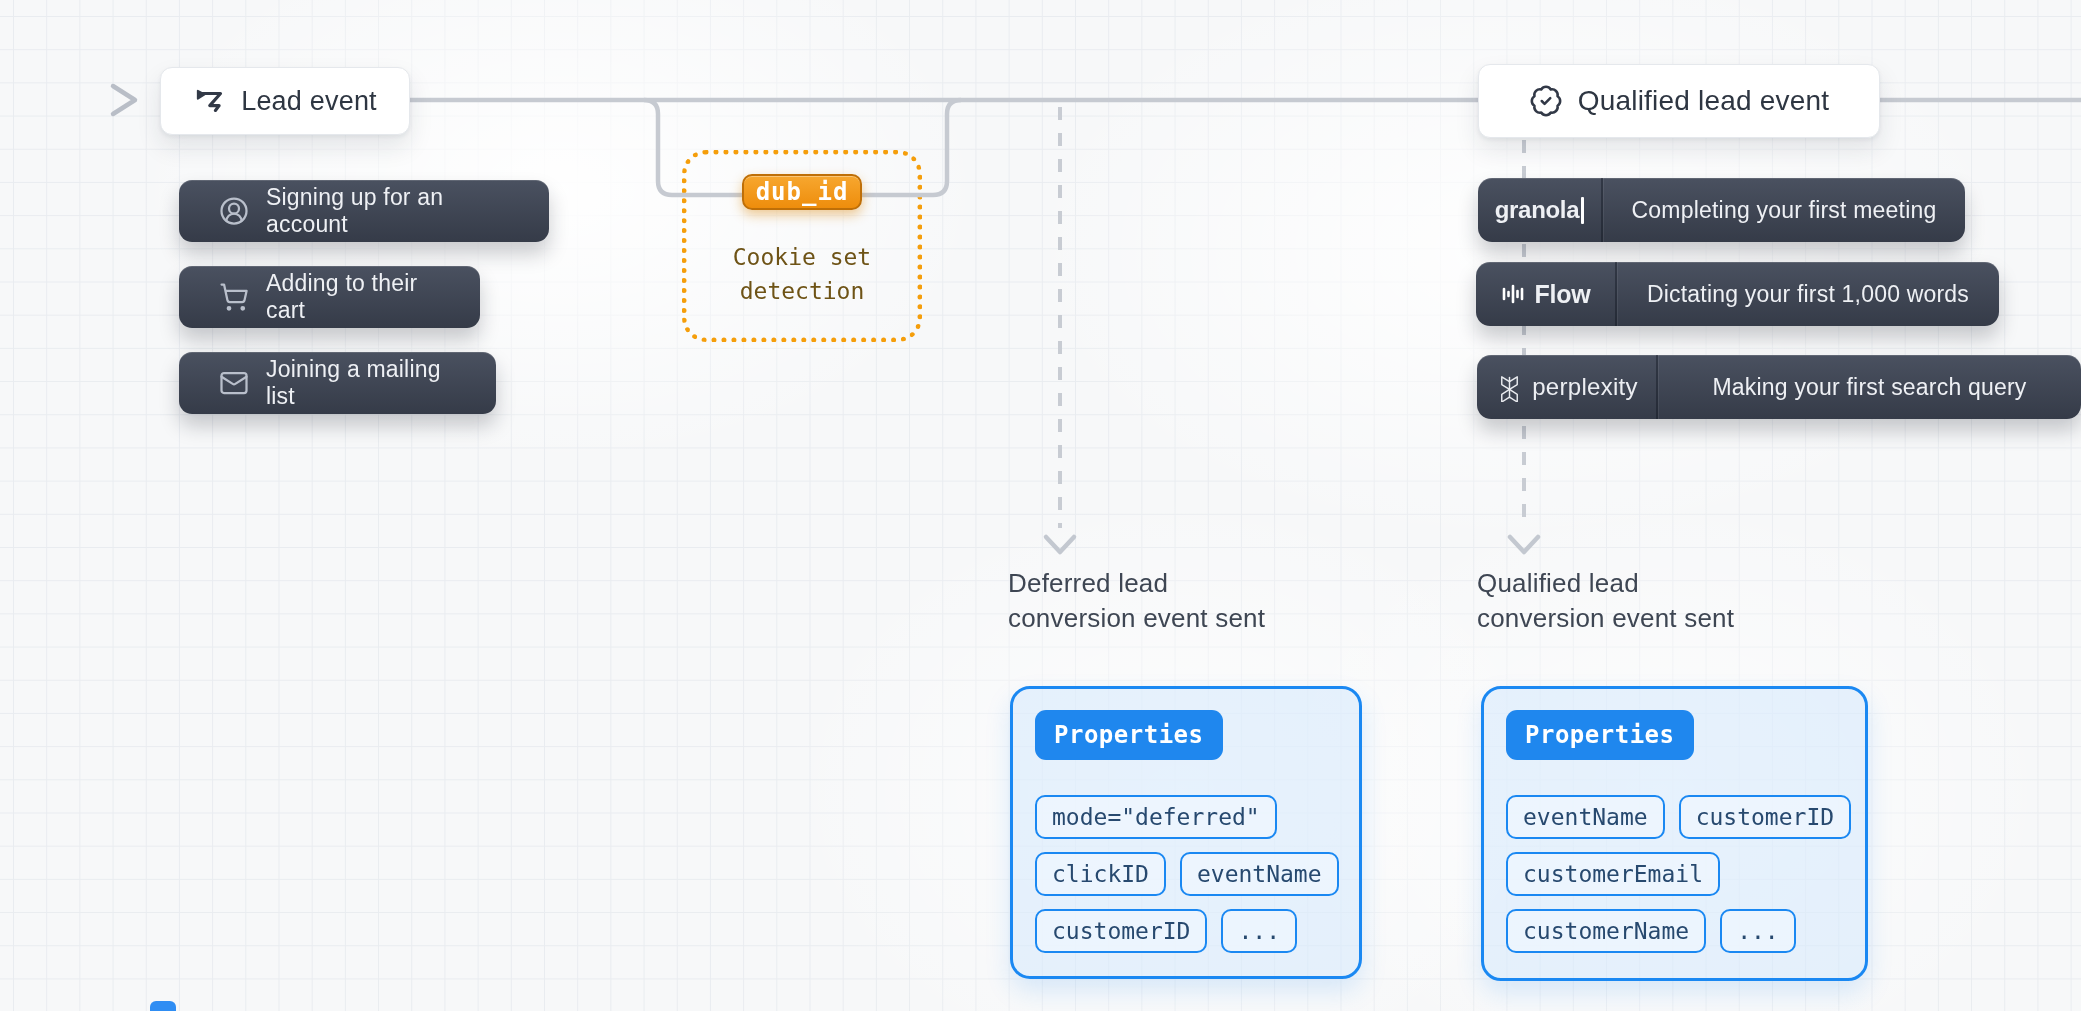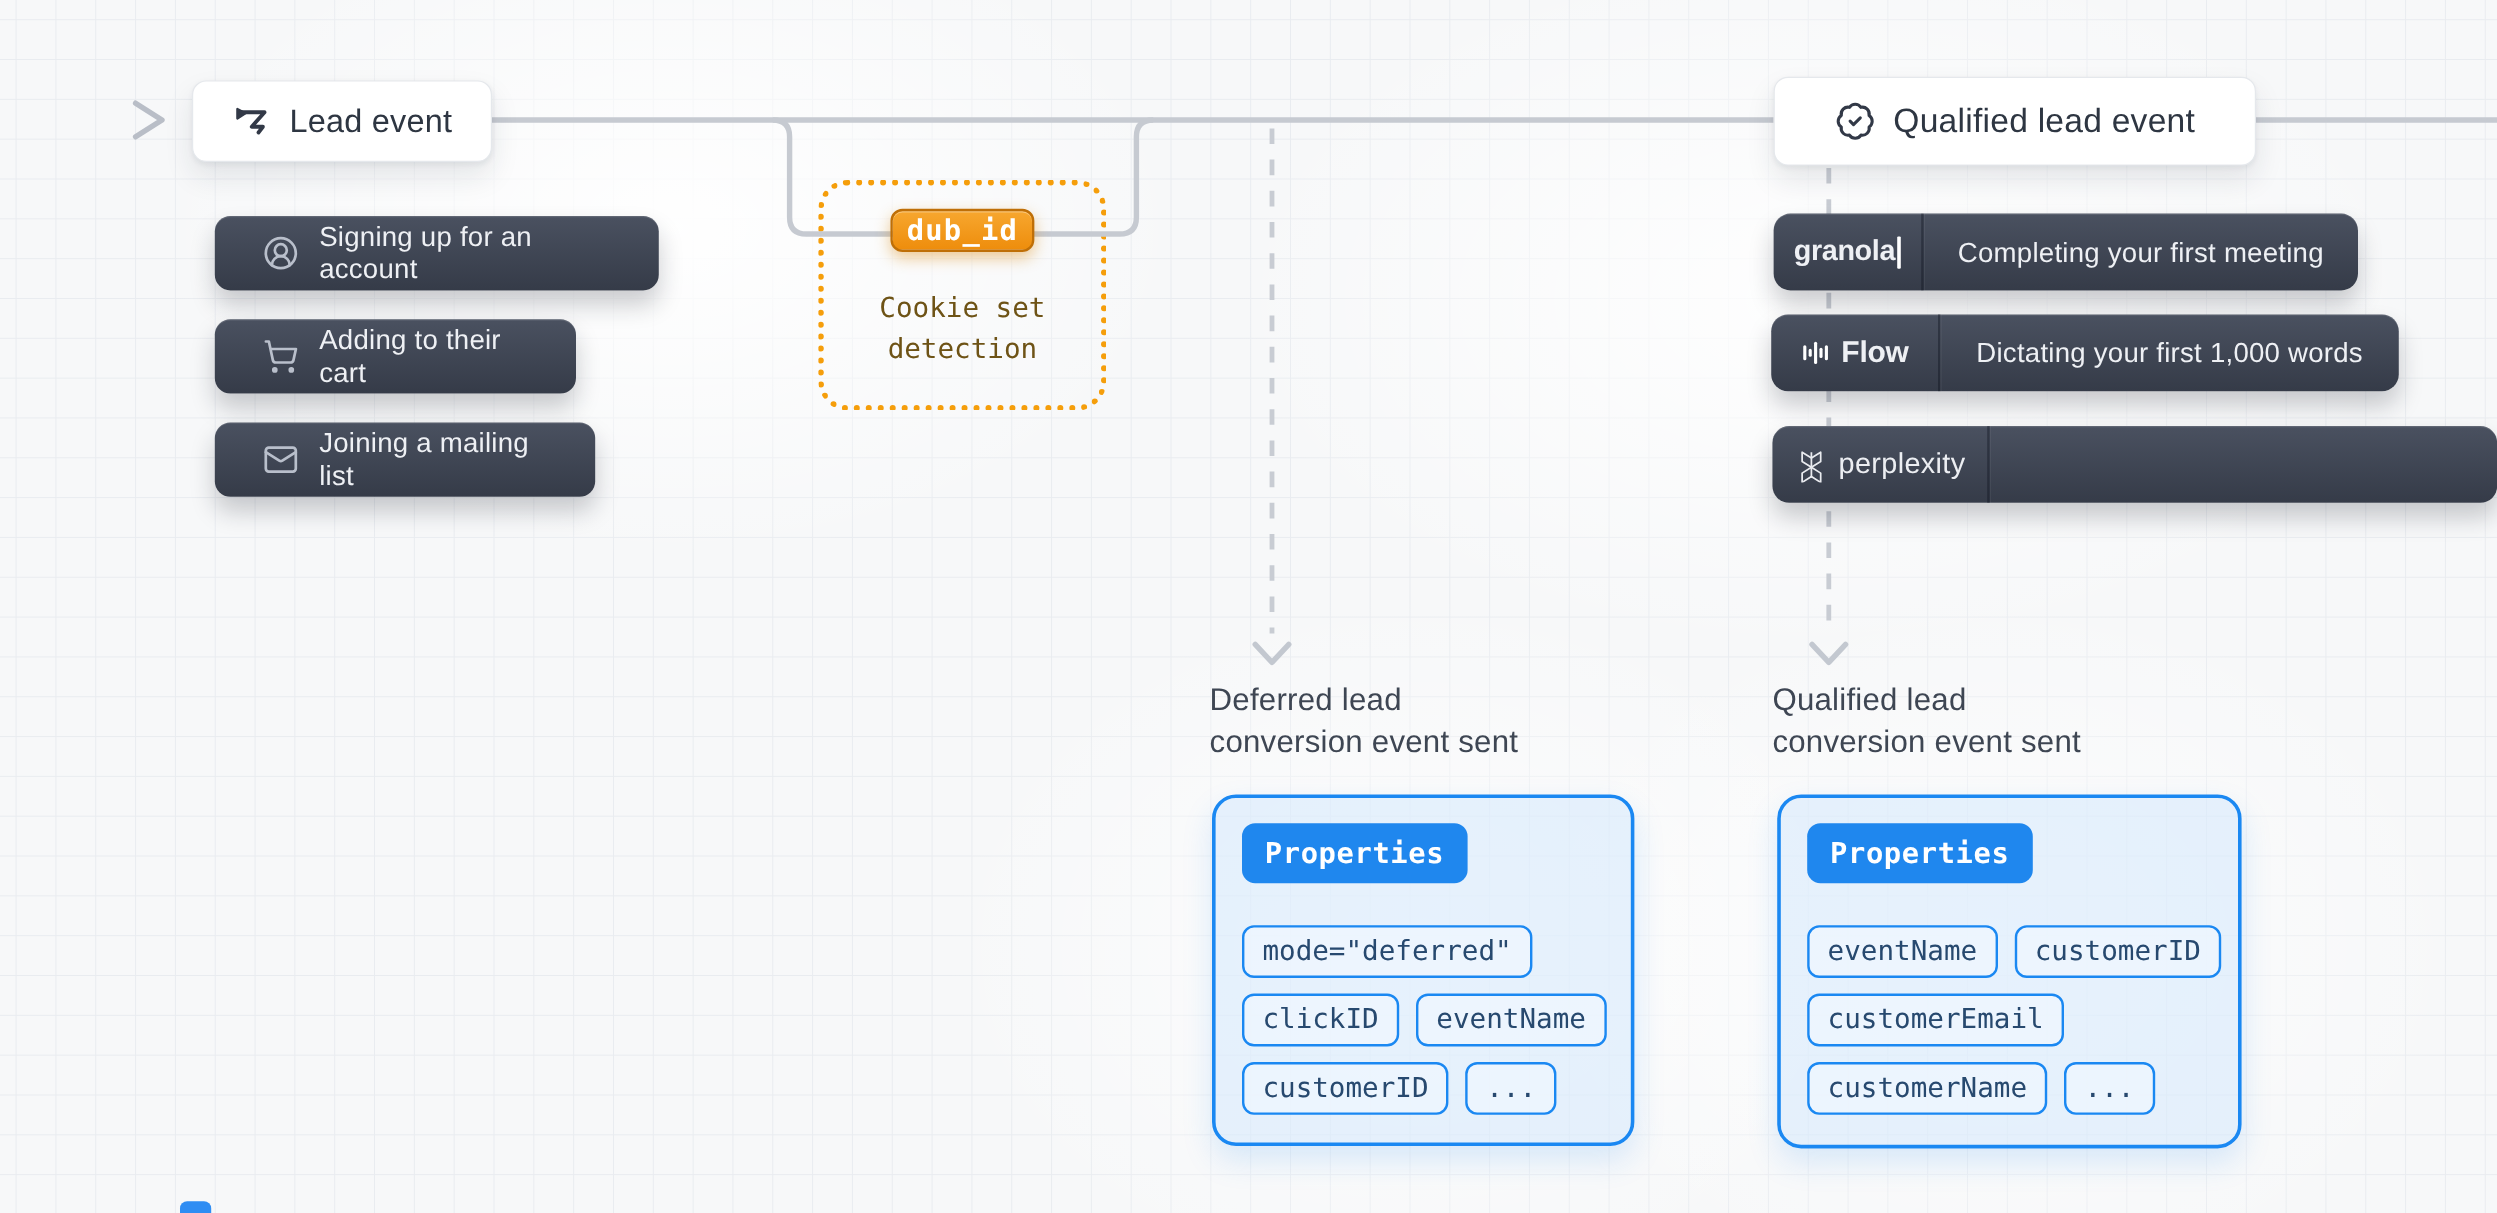--- a/index.html
+++ b/index.html
@@ -49,21 +49,21 @@
   .dub-badge{position:absolute;z-index:3;left:742px;top:174px;width:120px;height:36px;box-sizing:border-box;
     display:flex;align-items:center;justify-content:center;
     background:linear-gradient(180deg,#f7a72f,#ee8d0c);border:2.5px solid #bf6f07;border-radius:10px;
     box-shadow:0 5px 12px rgba(222,140,20,.45),inset 0 1px 0 rgba(255,255,255,.35);
     color:#fff;font-family:"DejaVu Sans Mono",monospace;font-weight:700;font-size:24px;letter-spacing:1px;}
   
   .caption{position:absolute;z-index:3;font-size:26px;line-height:35px;color:#3e4653;font-weight:500;letter-spacing:.2px;}
   
   .pcard{position:absolute;z-index:3;box-sizing:border-box;border:3.5px solid #1a88f2;border-radius:20px;
     background:rgba(203,228,252,.45);box-shadow:0 12px 26px rgba(26,136,242,.15);
-    padding:21px 0 0 22px;}
+    padding:21px 0 0 22px;margin-top:24px;}
   .pcard-badge{display:inline-block;background:#1f87ee;color:#fff;
     font-family:"DejaVu Sans Mono",monospace;font-weight:700;font-size:24px;
     padding:11px 19px;border-radius:11px;margin-bottom:35px;letter-spacing:.5px;}
   .chip-row{display:flex;gap:14px;margin-bottom:13px;}
   .chip{box-sizing:border-box;border:2.5px solid #1a88f2;background:rgba(238,246,254,.78);border-radius:10px;
     padding:7px 15px;font-family:"DejaVu Sans Mono",monospace;font-size:23px;font-weight:500;color:#27496f;white-space:nowrap;}
   .icon{display:flex;align-items:center;justify-content:center;flex:none;}
   .peek{position:absolute;z-index:3;left:150px;top:1001px;width:26px;height:14px;background:#2f8df3;border-radius:6px 6px 0 0;}
 </style>
 </head>
@@ -188,20 +188,21 @@
       <span class="icon">
         <svg width="29" height="29" viewBox="0 0 30 30" fill="none" stroke="#e9ebef" stroke-width="1.5" stroke-linejoin="round">
           <path d="M15 4v22"></path>
           <path d="M15 9 L7 4 v8 l8 5 -8 5 v8 l8 -5"></path>
           <path d="M15 9 l8 -5 v8 l-8 5 8 5 v8 l-8 -5"></path>
         </svg>
       </span>
       <span class="brand-perplexity">perplexity</span>
     </div>
     <div class="vdiv"></div>
+    <div class="qlabel">Making your first search query</div>
   </div>
 
   <div class="caption" style="left:1008px;top:566px;">
     <div>Deferred lead</div>
     <div>conversion event sent</div>
   </div>
   <div class="caption" style="left:1477px;top:566px;">
     <div>Qualified lead</div>
     <div>conversion event sent</div>
   </div>

